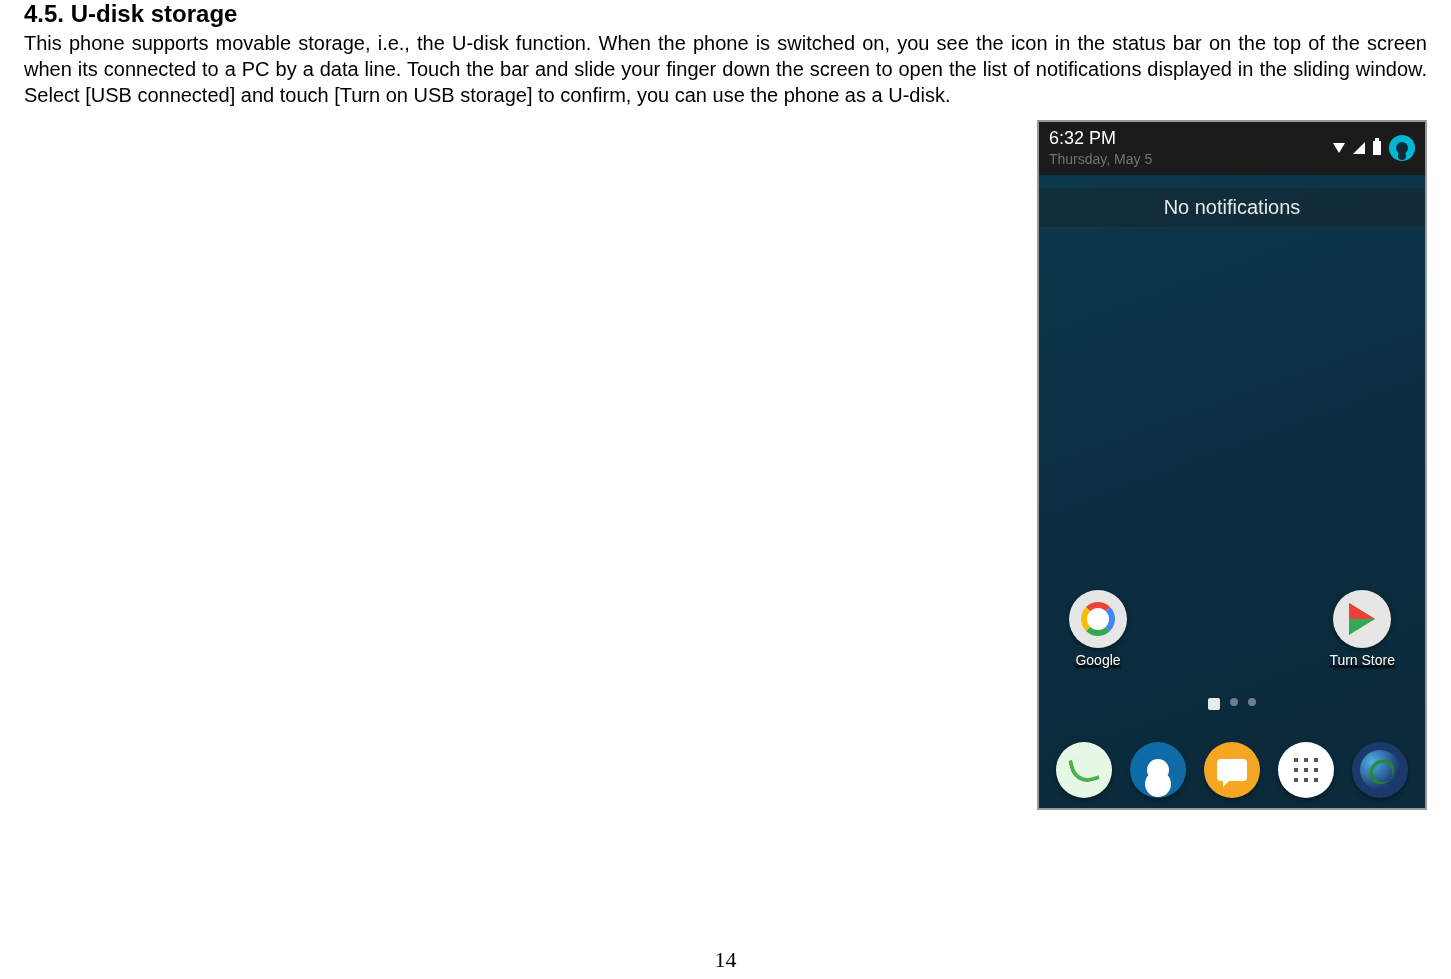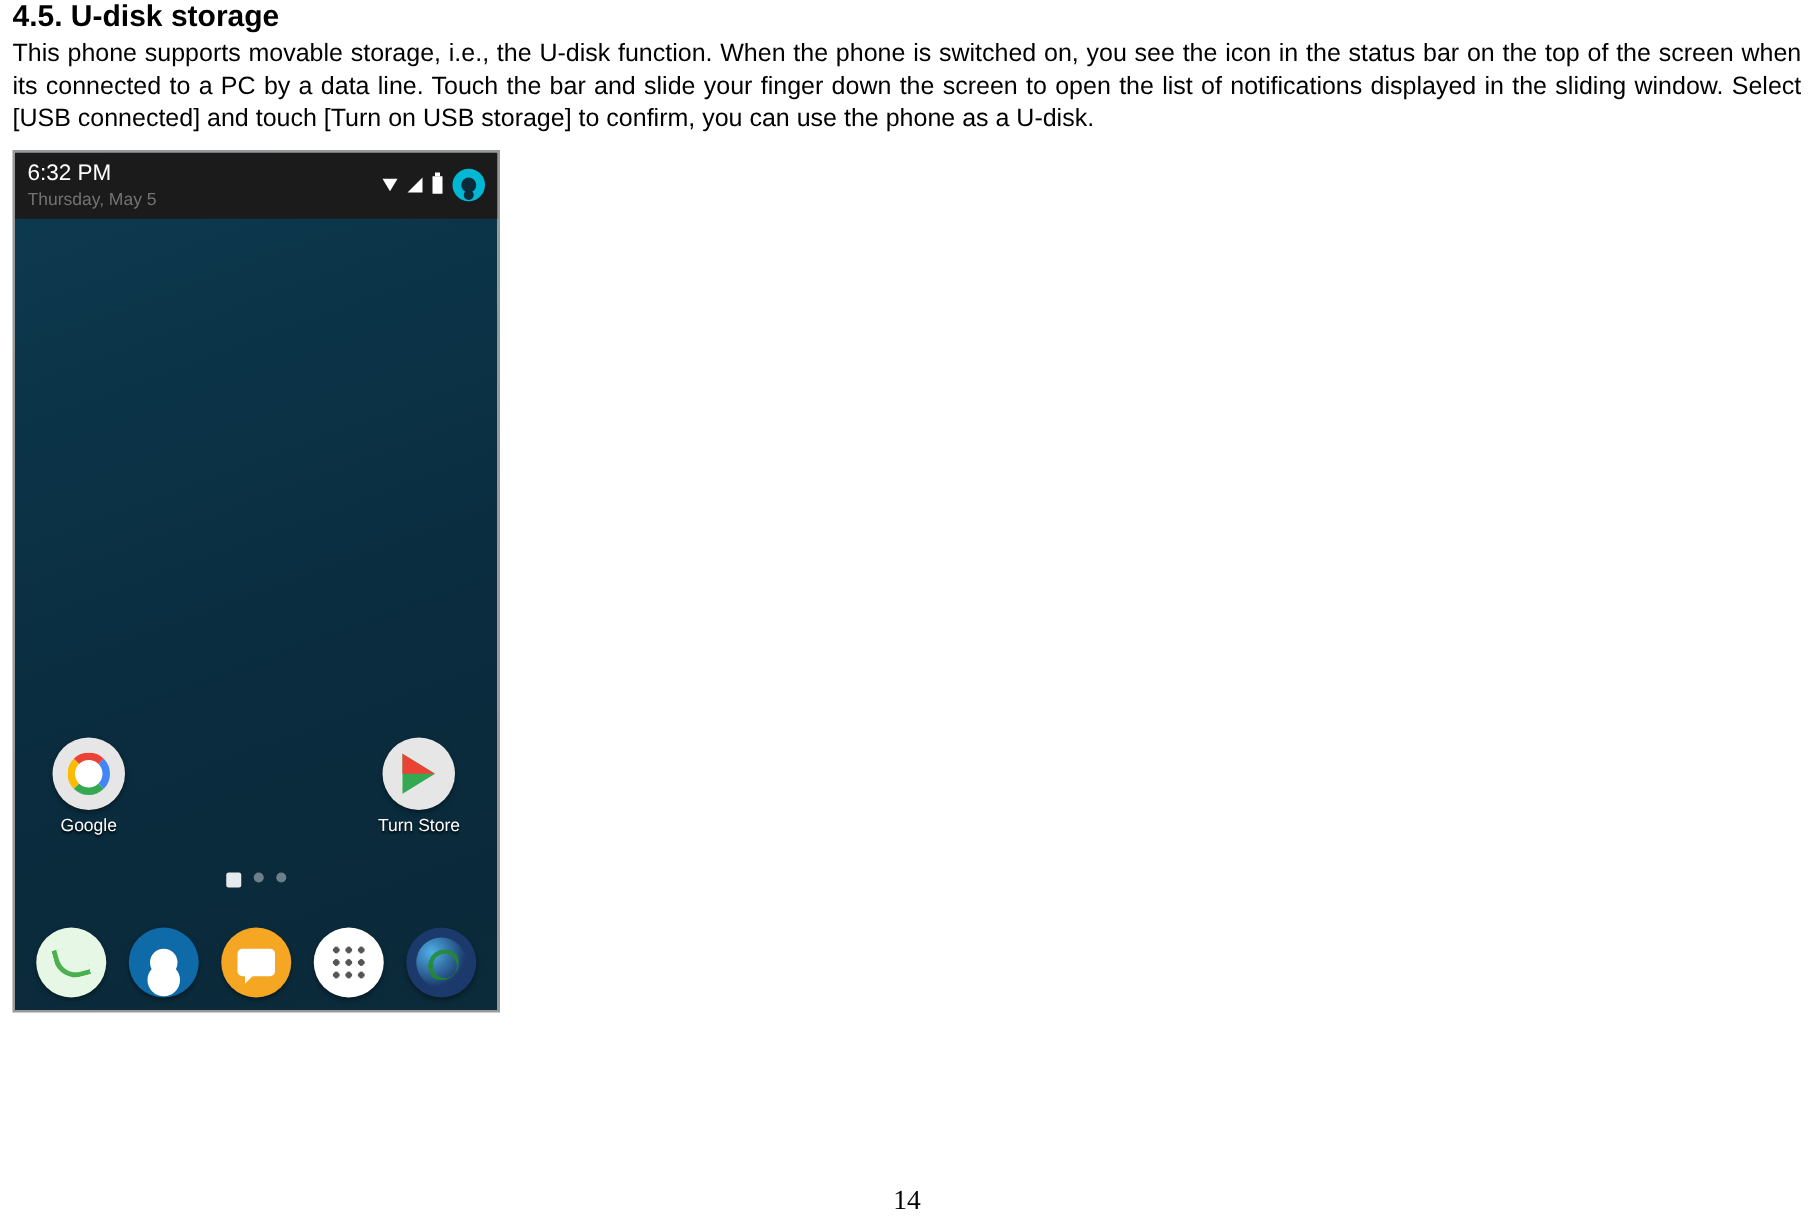--- a/index.html
+++ b/index.html
@@ -5,35 +5,35 @@
   * { box-sizing: border-box; margin: 0; padding: 0; }
   body {
     font-family: Arial, Helvetica, sans-serif;
     background: #fff;
     color: #000;
     width: 1451px;
     height: 979px;
     position: relative;
   }
   .page {
-    padding: 0 10px;
+    padding: 0 24px;
   }
   .heading {
     font-weight: bold;
     font-size: 24px;
     margin-bottom: 2px;
   }
   .body-text {
     font-size: 20px;
     line-height: 1.3;
     text-align: justify;
   }
   .screenshot-wrap {
     display: flex;
-    justify-content: flex-start;
+    justify-content: flex-end;
     margin-top: 12px;
   }
   .phone {
     width: 390px;
     height: 690px;
     border: 2px solid #999;
     background: linear-gradient(160deg,#0d3a50 0%,#0a2c3e 60%,#0b2a3a 100%);
     position: relative;
     overflow: hidden;
   }
@@ -85,20 +85,21 @@
     text-align: center;
     padding: 8px 0;
   }
   .app-row {
     position: absolute;
     bottom: 140px;
     left: 0; right: 0;
     display: flex;
     justify-content: space-between;
     padding: 0 30px;
+    text-decoration: underline;
   }
   .app {
     display: flex; flex-direction: column; align-items: center; gap: 4px;
   }
   .app-icon {
     width: 58px; height: 58px; border-radius: 50%;
     background: #e6e6e6;
     display: flex; align-items: center; justify-content: center;
     box-shadow: 0 2px 4px rgba(0,0,0,0.4);
     position: relative;
@@ -208,20 +209,21 @@
         <div class="notif-icons">
           <div class="tri-down"></div>
           <div class="signal"></div>
           <div class="battery"></div>
           <div class="avatar">
               <div class="avatar-inner"></div>
             </div>
         </div>
       </div>
 
+      <div class="no-notif">No notifications</div>
 
       <div class="app-row">
         <div class="app">
           <div class="app-icon">
               <div class="google-g"></div>
             </div>
           <div class="app-label">Google</div>
         </div>
         <div class="app">
           <div class="app-icon">

